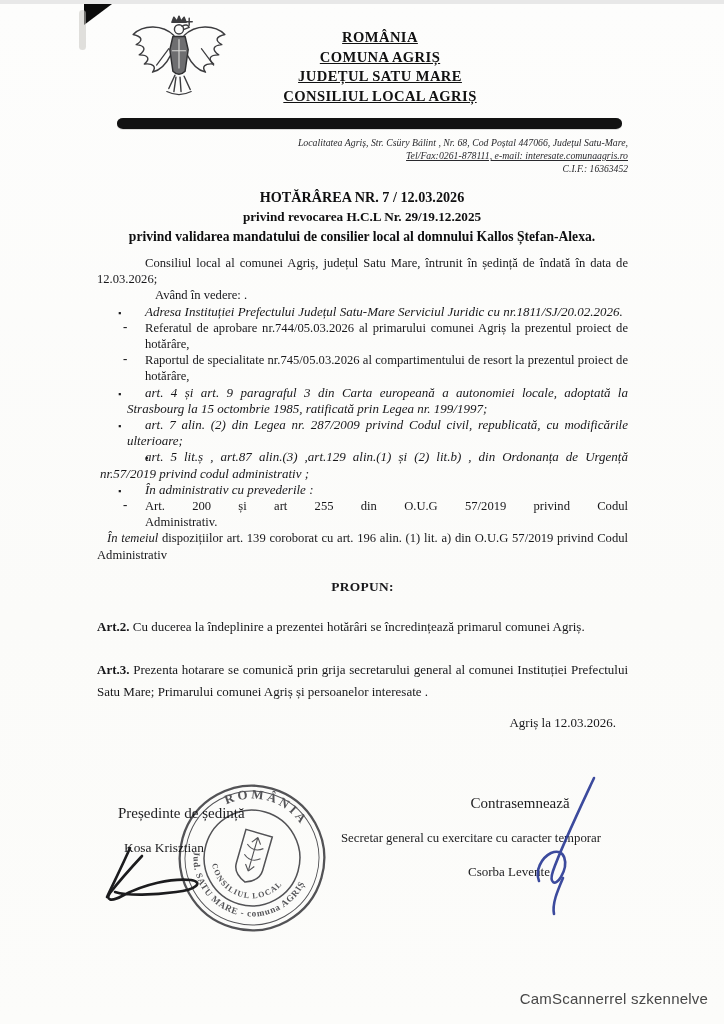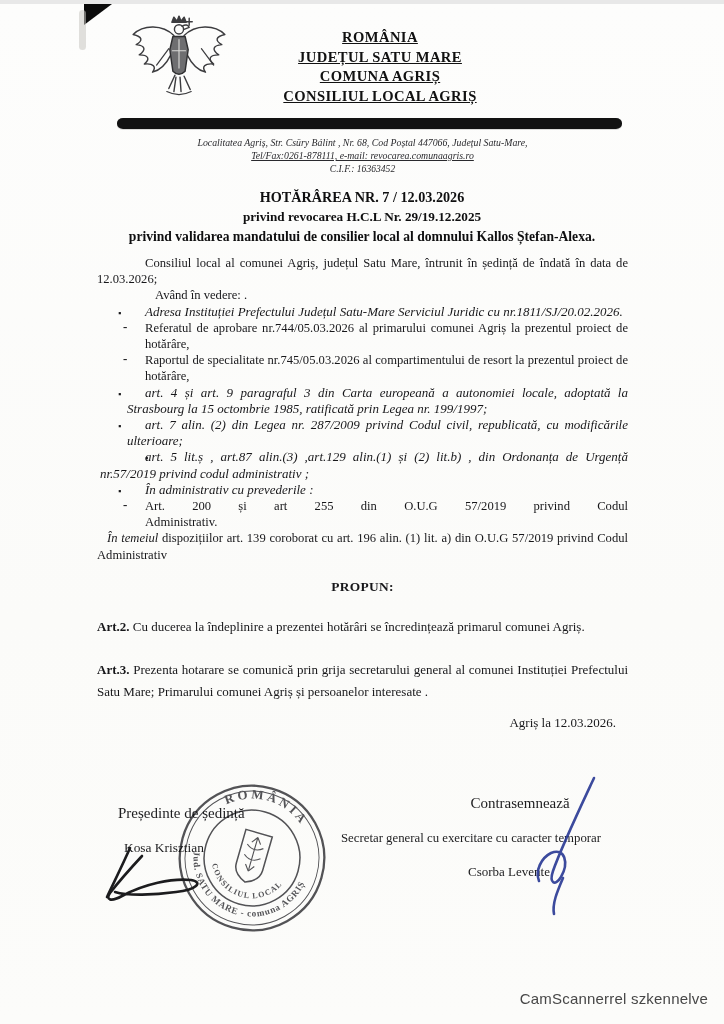--- a/index.html
+++ b/index.html
@@ -11,21 +11,21 @@
         clip-path:polygon(0 0,100% 0,0 100%);}
   .edge-smudge{position:absolute;left:79px;top:6px;width:7px;height:40px;background:#c8c6c1;
         opacity:.55;border-radius:4px;}
   
   .coa{position:absolute;left:126px;top:10px;width:106px;height:98px;}
   .org{position:absolute;left:228px;top:24px;width:304px;text-align:center;}
   .org div{font-size:14.6px;font-weight:700;text-decoration:underline;letter-spacing:.4px;
         line-height:19.5px;color:#111;}
   .bar{position:absolute;left:117px;top:114px;width:505px;height:11px;background:#121212;
         border-radius:6px/5px;box-shadow:0 1px 0 #55555533;}
-  .contact{position:absolute;left:97px;top:132px;width:531px;text-align:center;
+  .contact{position:absolute;left:97px;top:132px;width:531px;text-align:right;
         font-style:italic;color:#2a2a2e;}
   .contact .c1{font-size:9.8px;line-height:13px;}
   .contact .c2{font-size:9.8px;line-height:13px;text-decoration:underline;}
   .contact .c3{font-size:9.6px;line-height:13px;}
   
   .doc-title{position:absolute;left:67px;top:183px;width:590px;text-align:center;color:#0f0f10;}
   .doc-title .t1{font-size:14.2px;font-weight:700;line-height:20px;}
   .doc-title .t2{font-size:13.2px;font-weight:700;line-height:19px;}
   .doc-title .t3{font-size:13.6px;font-weight:700;line-height:21px;}
   
@@ -77,30 +77,30 @@
       <path d="M42,34 L30,50 m44,-16 L86,50" stroke-width="1.2"></path>
       <path d="M46,22 h12 l3,13 -3,21 q-6,6 -12,0 l-3,-21 z" fill="#6e6e70" stroke="#2f2f31"></path>
       <path d="M52,25 v28 M45.5,36 h13" stroke="#d9d9d6" stroke-width="1.1"></path>
       <path d="M48,60 l-6,13 m7,-11 l-2,14 m6,-14 l1,14 m3,-15 l6,13"></path>
       <path d="M40,76 q12,6 24,0" stroke-width="1.1"></path>
     </g>
   </svg>
 
   <div class="org">
     <div>ROMÂNIA</div>
+    <div>COMUNA AGRIȘ</div>
     <div>JUDEȚUL SATU MARE</div>
-    <div>COMUNA AGRIȘ</div>
     <div>CONSILIUL LOCAL AGRIȘ</div>
   </div>
 
   <div class="bar"></div>
 
   <div class="contact">
     <div class="c1">Localitatea Agriș, Str. Csüry Bálint , Nr. 68, Cod Poștal 447066, Județul Satu-Mare,</div>
-    <div class="c2">Tel/Fax:0261-878111, e-mail: revocarea.comunaagris.ro</div>
+    <div class="c2">Tel/Fax:0261-878111, e-mail: interesate.comunaagris.ro</div>
     <div class="c3">C.I.F.: 16363452</div>
   </div>
 
   <div class="doc-title">
     <div class="t1">HOTĂRÂREA NR. 7 / 12.03.2026</div>
     <div class="t2">privind revocarea H.C.L Nr. 29/19.12.2025</div>
     <div class="t3">privind validarea mandatului de consilier local al domnului Kallos Ștefan-Alexa.</div>
   </div>
 
   <div class="flow">

